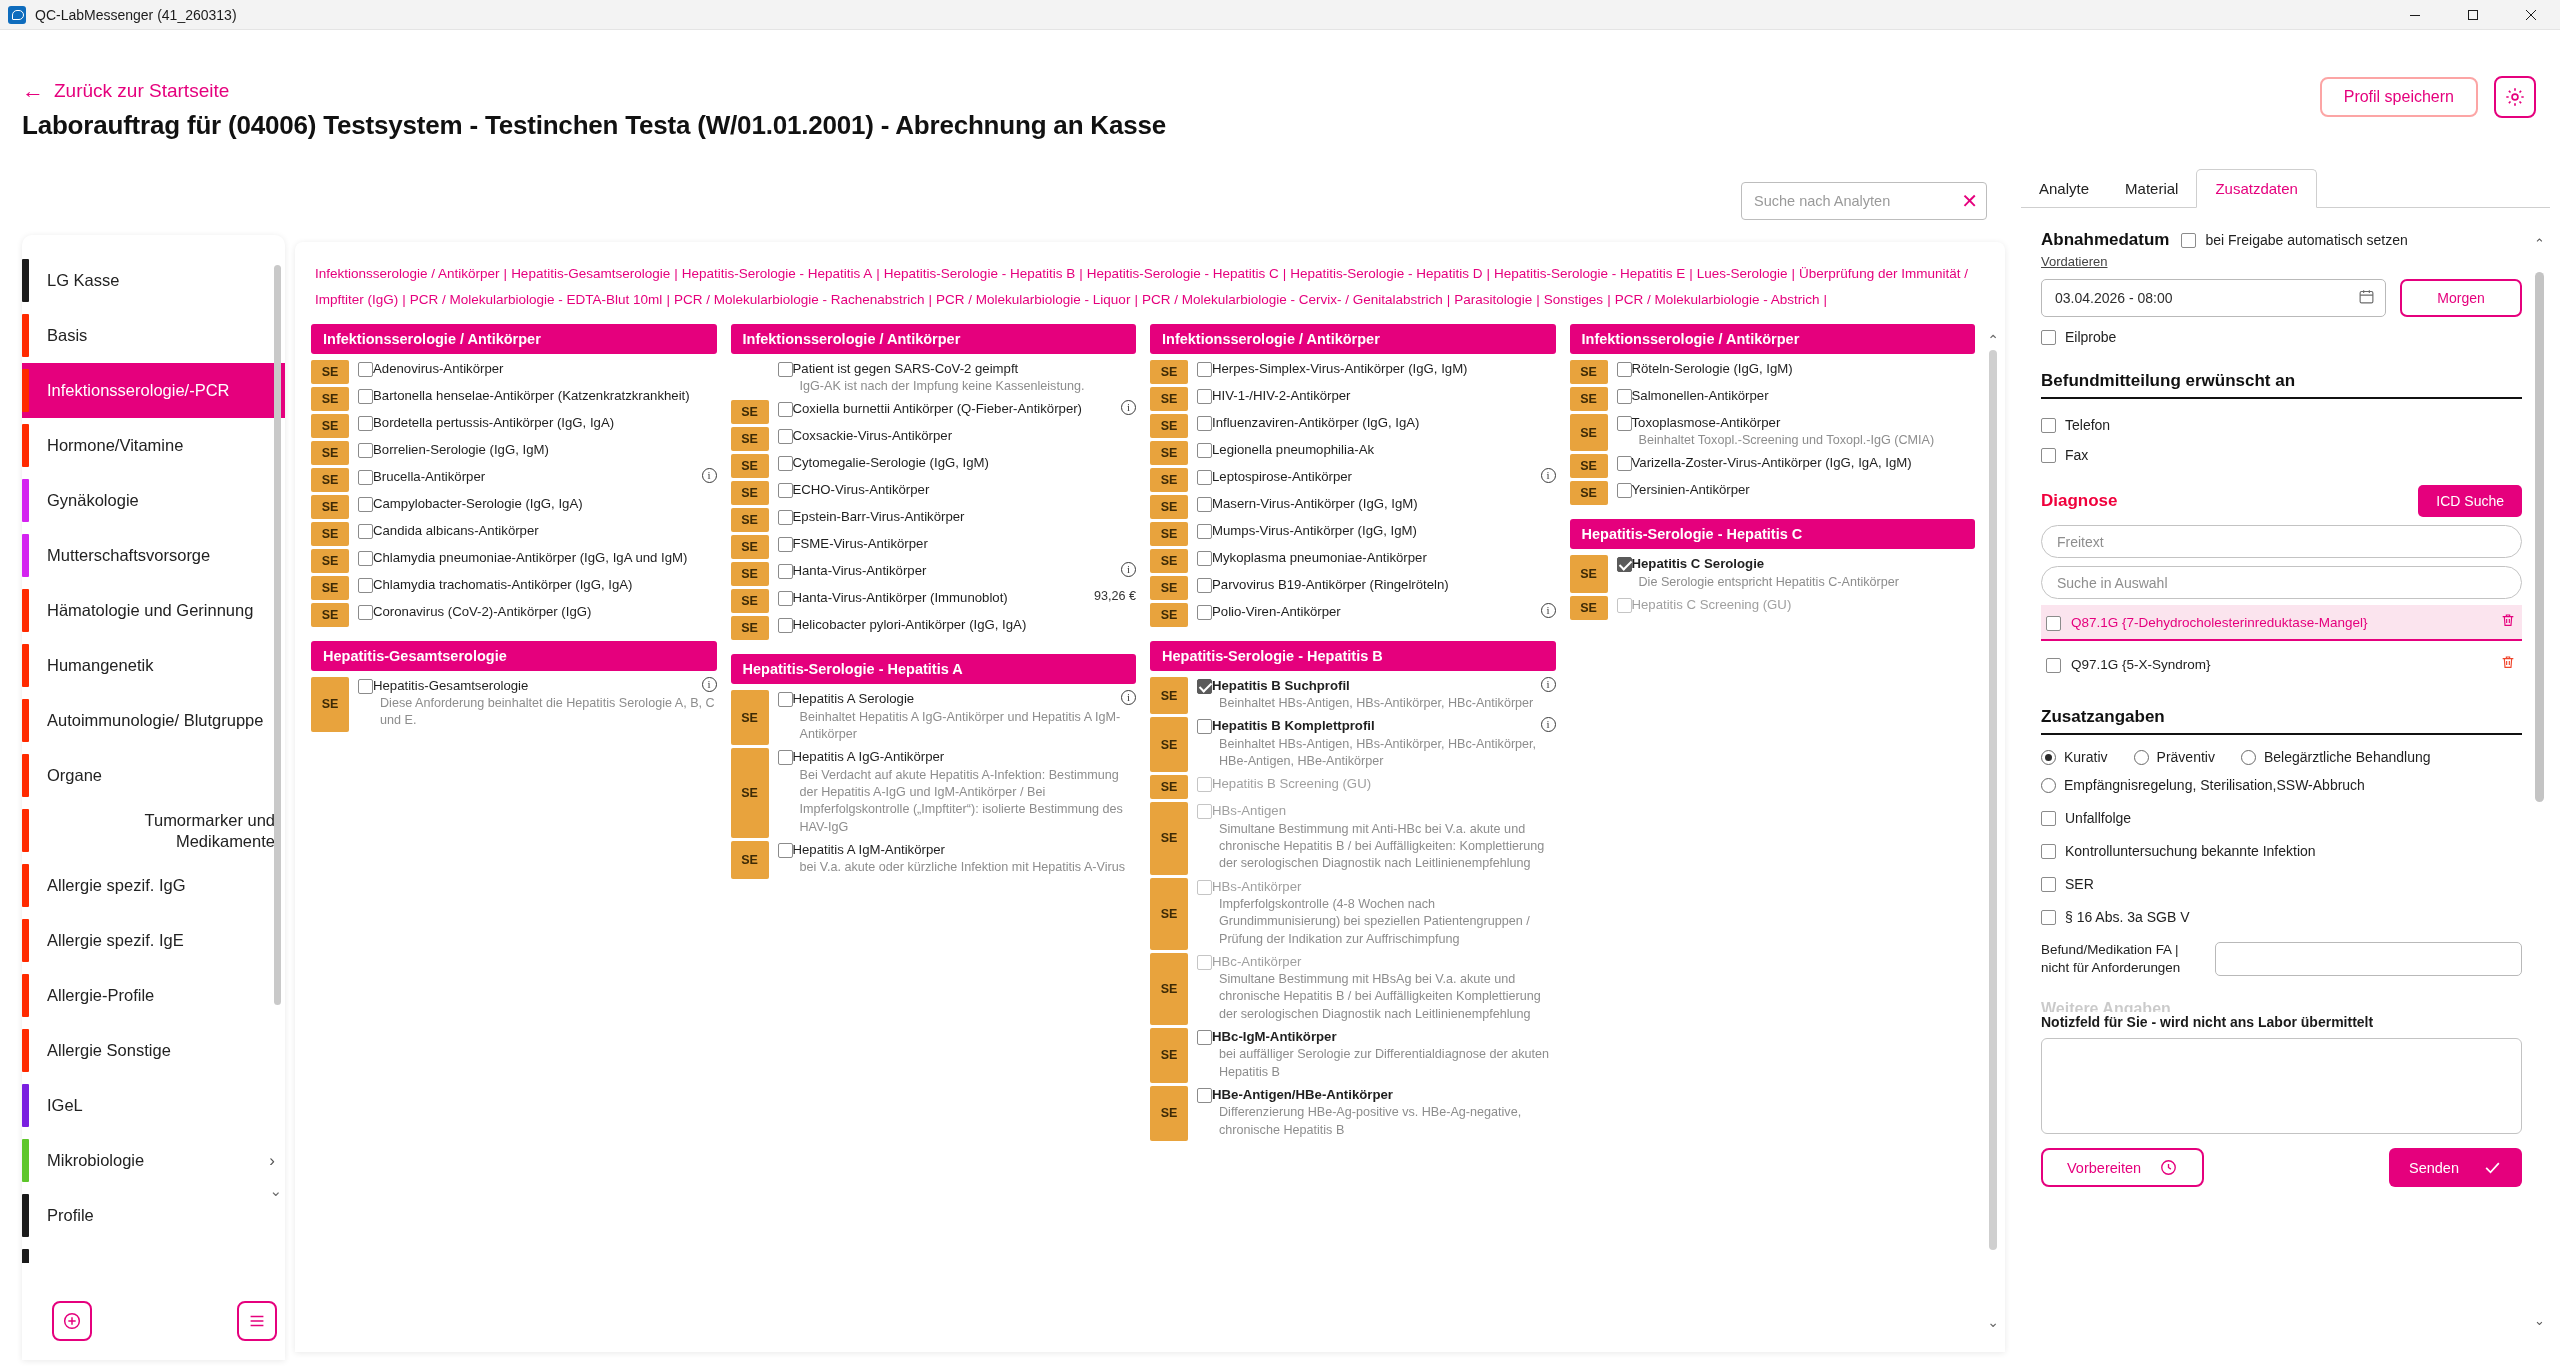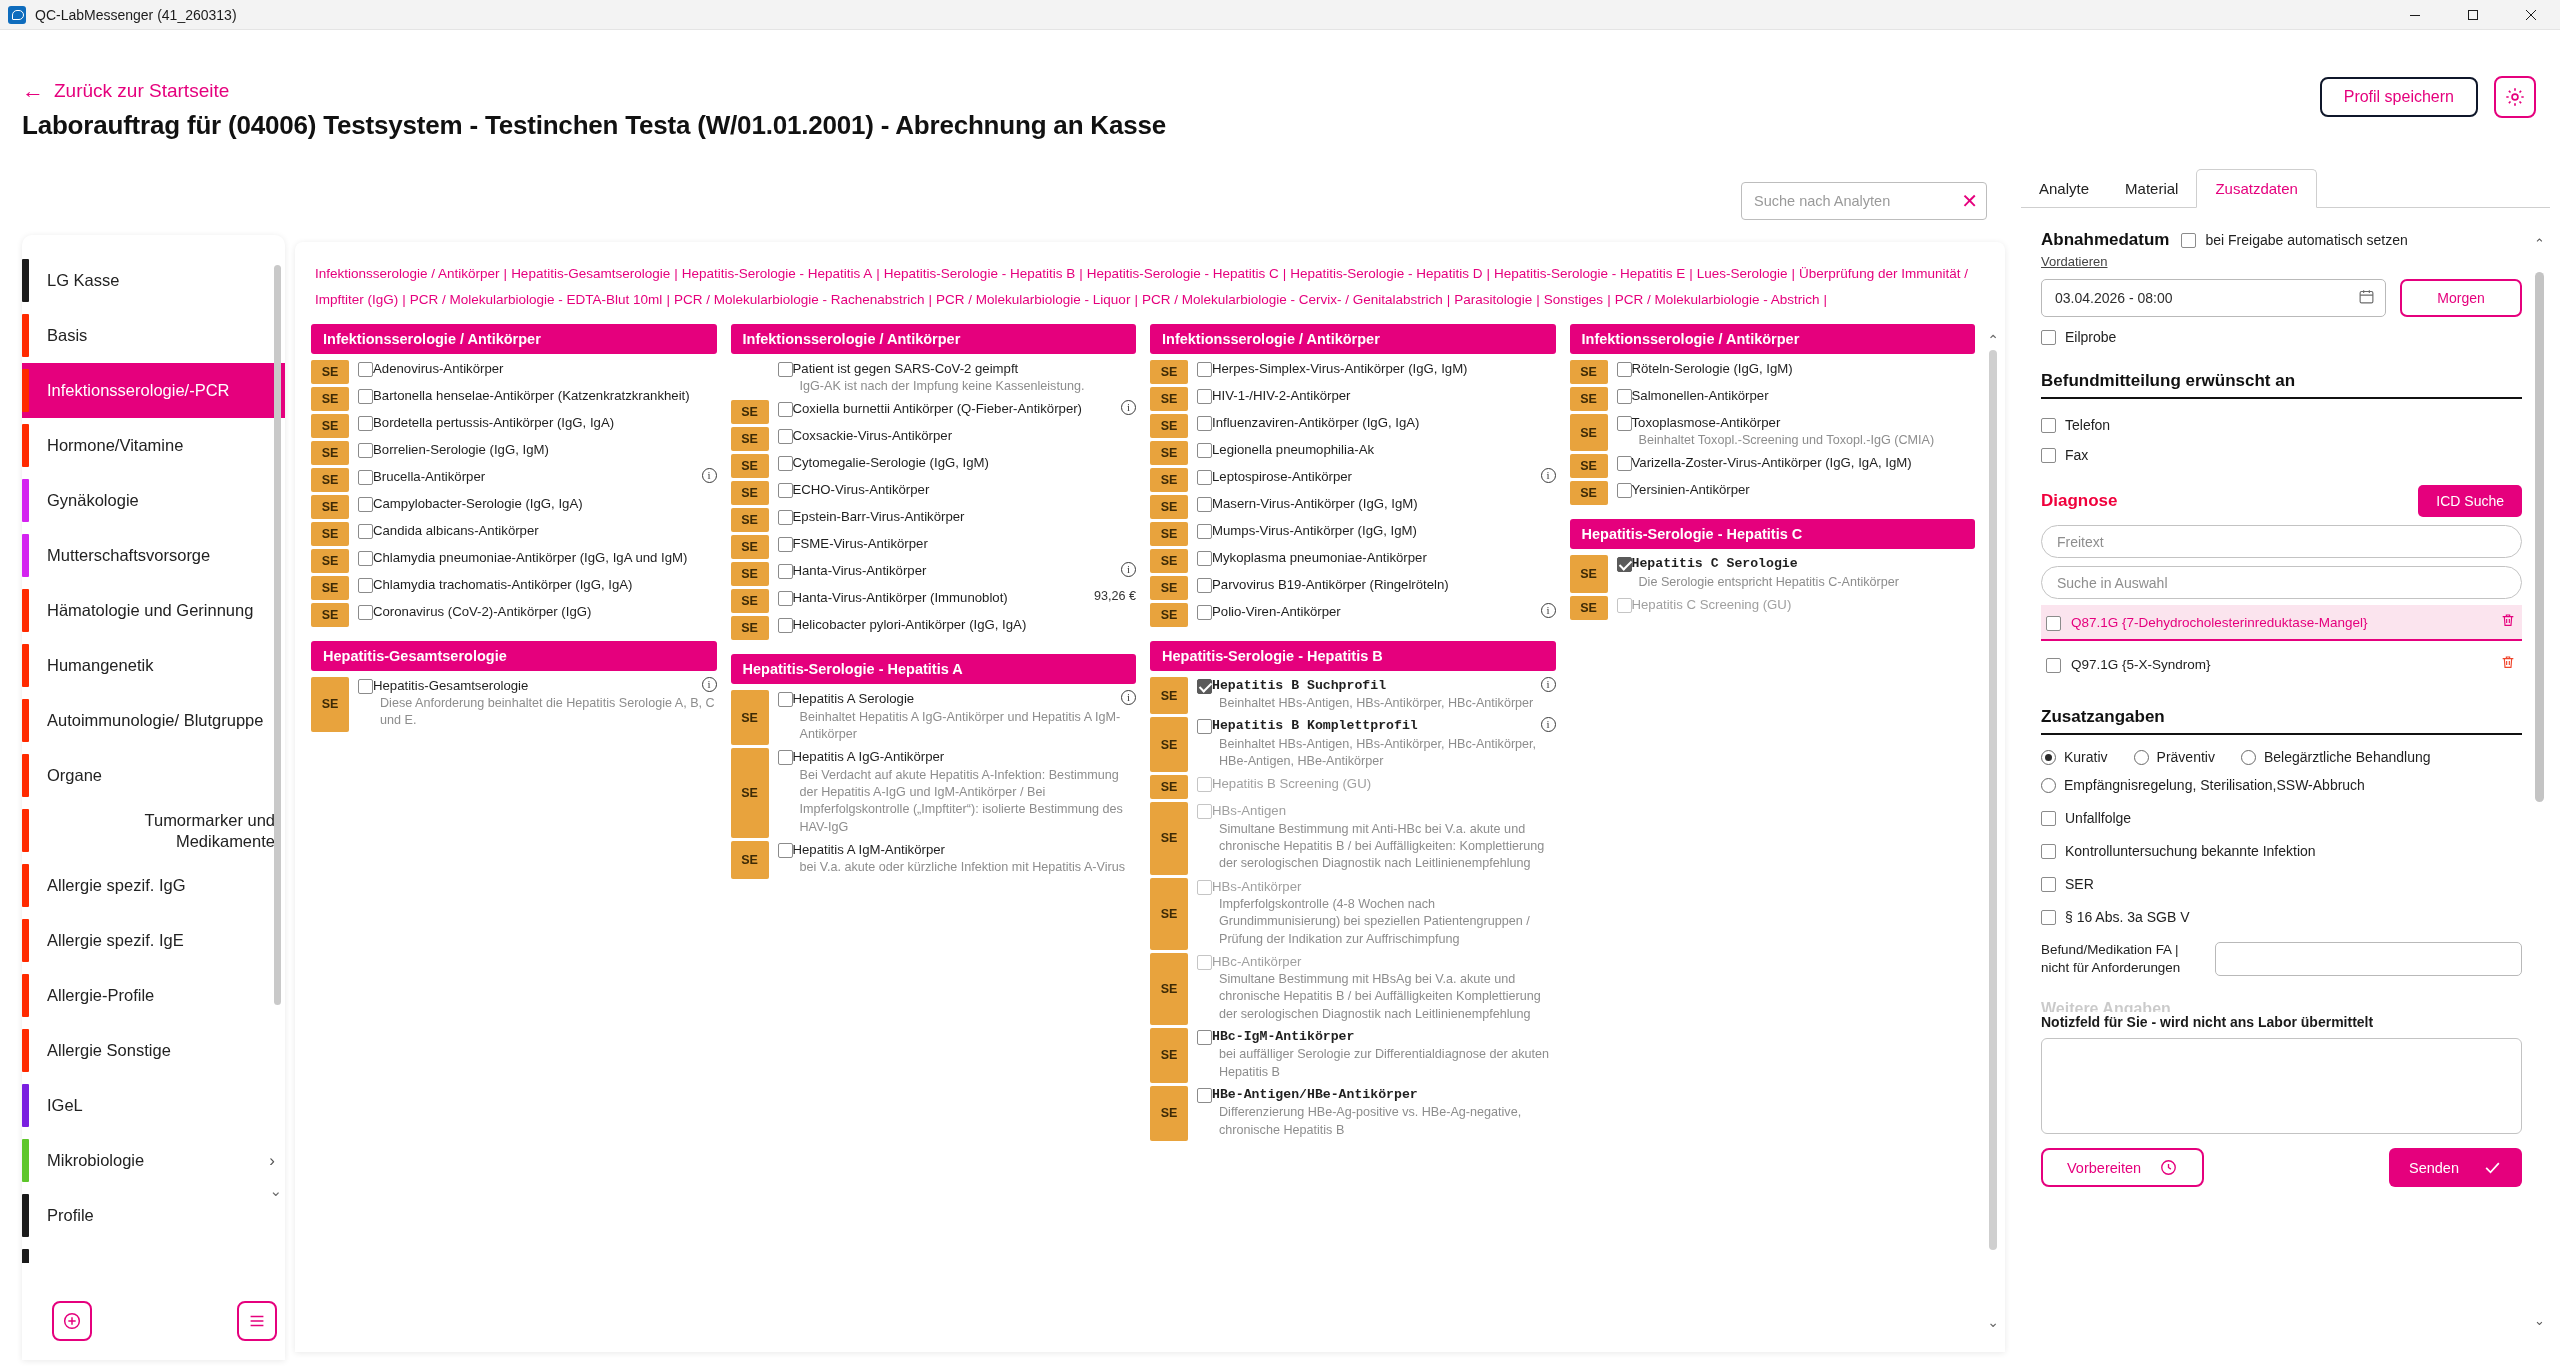--- a/index.html
+++ b/index.html
@@ -37,21 +37,21 @@
     position: absolute; left: 22px; top: 50px; display: flex; align-items: center;
     gap: 10px; color: #e5007d; font-size: 19px; cursor: pointer;
   }
   .backlink .arr { font-size: 22px; line-height: 1; }
   .page-title {
     position: absolute; left: 22px; top: 80px; font-size: 26px; font-weight: bold;
     color: #111; letter-spacing: -0.2px;
   }
   .hdr-right { position: absolute; right: 24px; top: 46px; display: flex; align-items: center; gap: 16px; }
   .btn-outline-pink {
-    border: 2px solid #0f172a; color: #e5007d; background: #fff; border-radius: 8px;
+    border: 2px solid #fca5a5; color: #e5007d; background: #fff; border-radius: 8px;
     padding: 9px 22px; font-size: 16px; cursor: pointer; white-space: nowrap;
   }
   .icon-btn-pink {
     width: 42px; height: 42px; border: 2px solid #e5007d; border-radius: 8px;
     display: flex; align-items: center; justify-content: center; color: #e5007d;
     background: #fff; cursor: pointer;
   }
 
   
   .main-row { display: flex; height: 1241px; align-items: flex-start; }
@@ -141,21 +141,21 @@
     width: 15px; height: 15px; border: 1.4px solid #8b8b8b; border-radius: 2px;
     background: #fff; flex: 0 0 15px; margin-top: 2px; cursor: pointer;
   }
   .cbx.checked { background: #5a5a5a; border-color: #5a5a5a; position: relative; }
   .cbx.checked::after {
     content: ""; position: absolute; left: 4px; top: 0px; width: 5px; height: 10px;
     border: solid #fff; border-width: 0 2px 2px 0; transform: rotate(45deg);
   }
   .cbx.disabled { border-color: #c5c5c5; }
   .an-lbl { font-size: 13.2px; color: #1f1f1f; line-height: 1.32; }
-  .an-lbl.bold { font-weight: 600; font-family: Liberation Mono, monospace; }
+  .an-lbl.bold { font-weight: 600; }
   .an-lbl.muted { color: #a0a0a0; }
   .an-desc { font-size: 12.6px; color: #8d8d8d; line-height: 1.37; padding-left: 22px; padding-top: 1px; padding-bottom: 2px; }
   .info-i {
     width: 15px; height: 15px; border: 1.3px solid #3a3a3a; border-radius: 50%;
     font-size: 11px; line-height: 13px; text-align: center; color: #3a3a3a;
     flex: 0 0 15px; margin-left: auto; cursor: pointer; font-family: "Liberation Serif", serif;
   }
   .price { font-size: 12.6px; color: #333; margin-left: auto; white-space: nowrap; padding-left: 8px; }
   .ctr-scroll {
     position: absolute; right: 8px; top: 108px; width: 8px; height: 900px;

